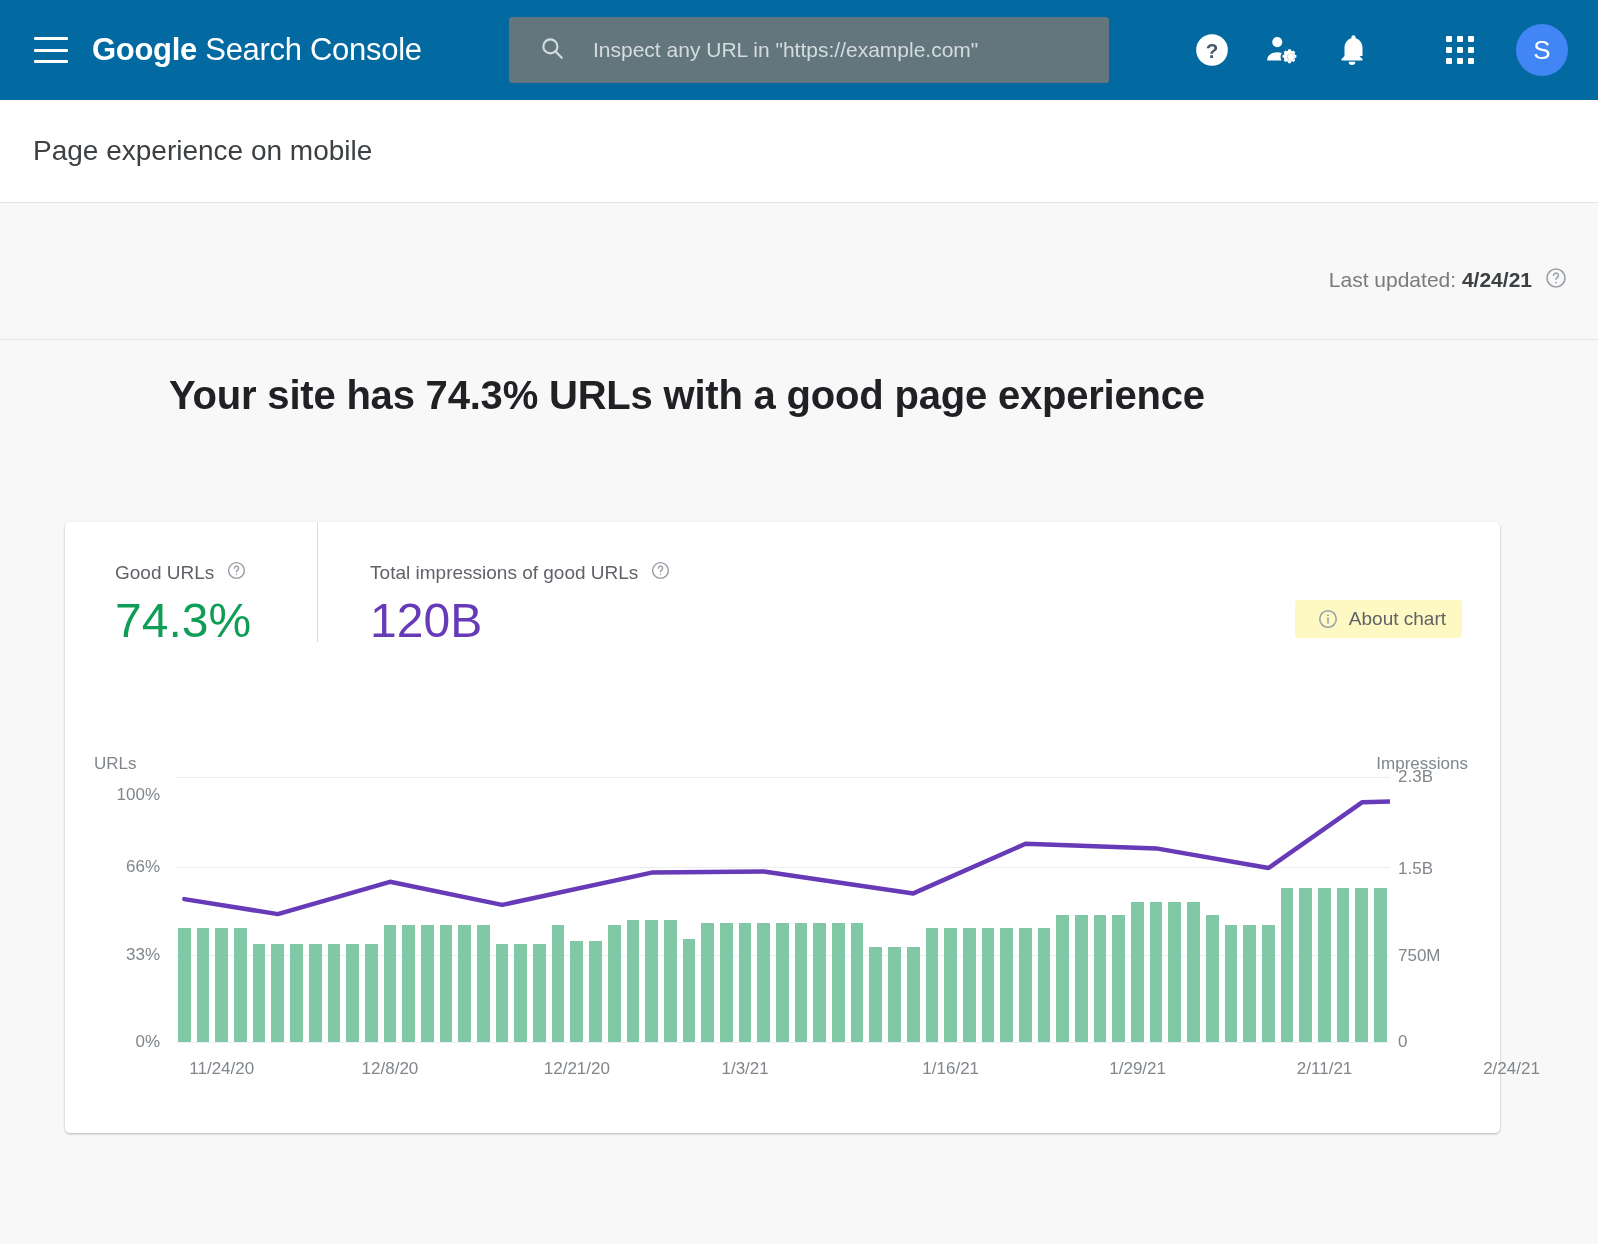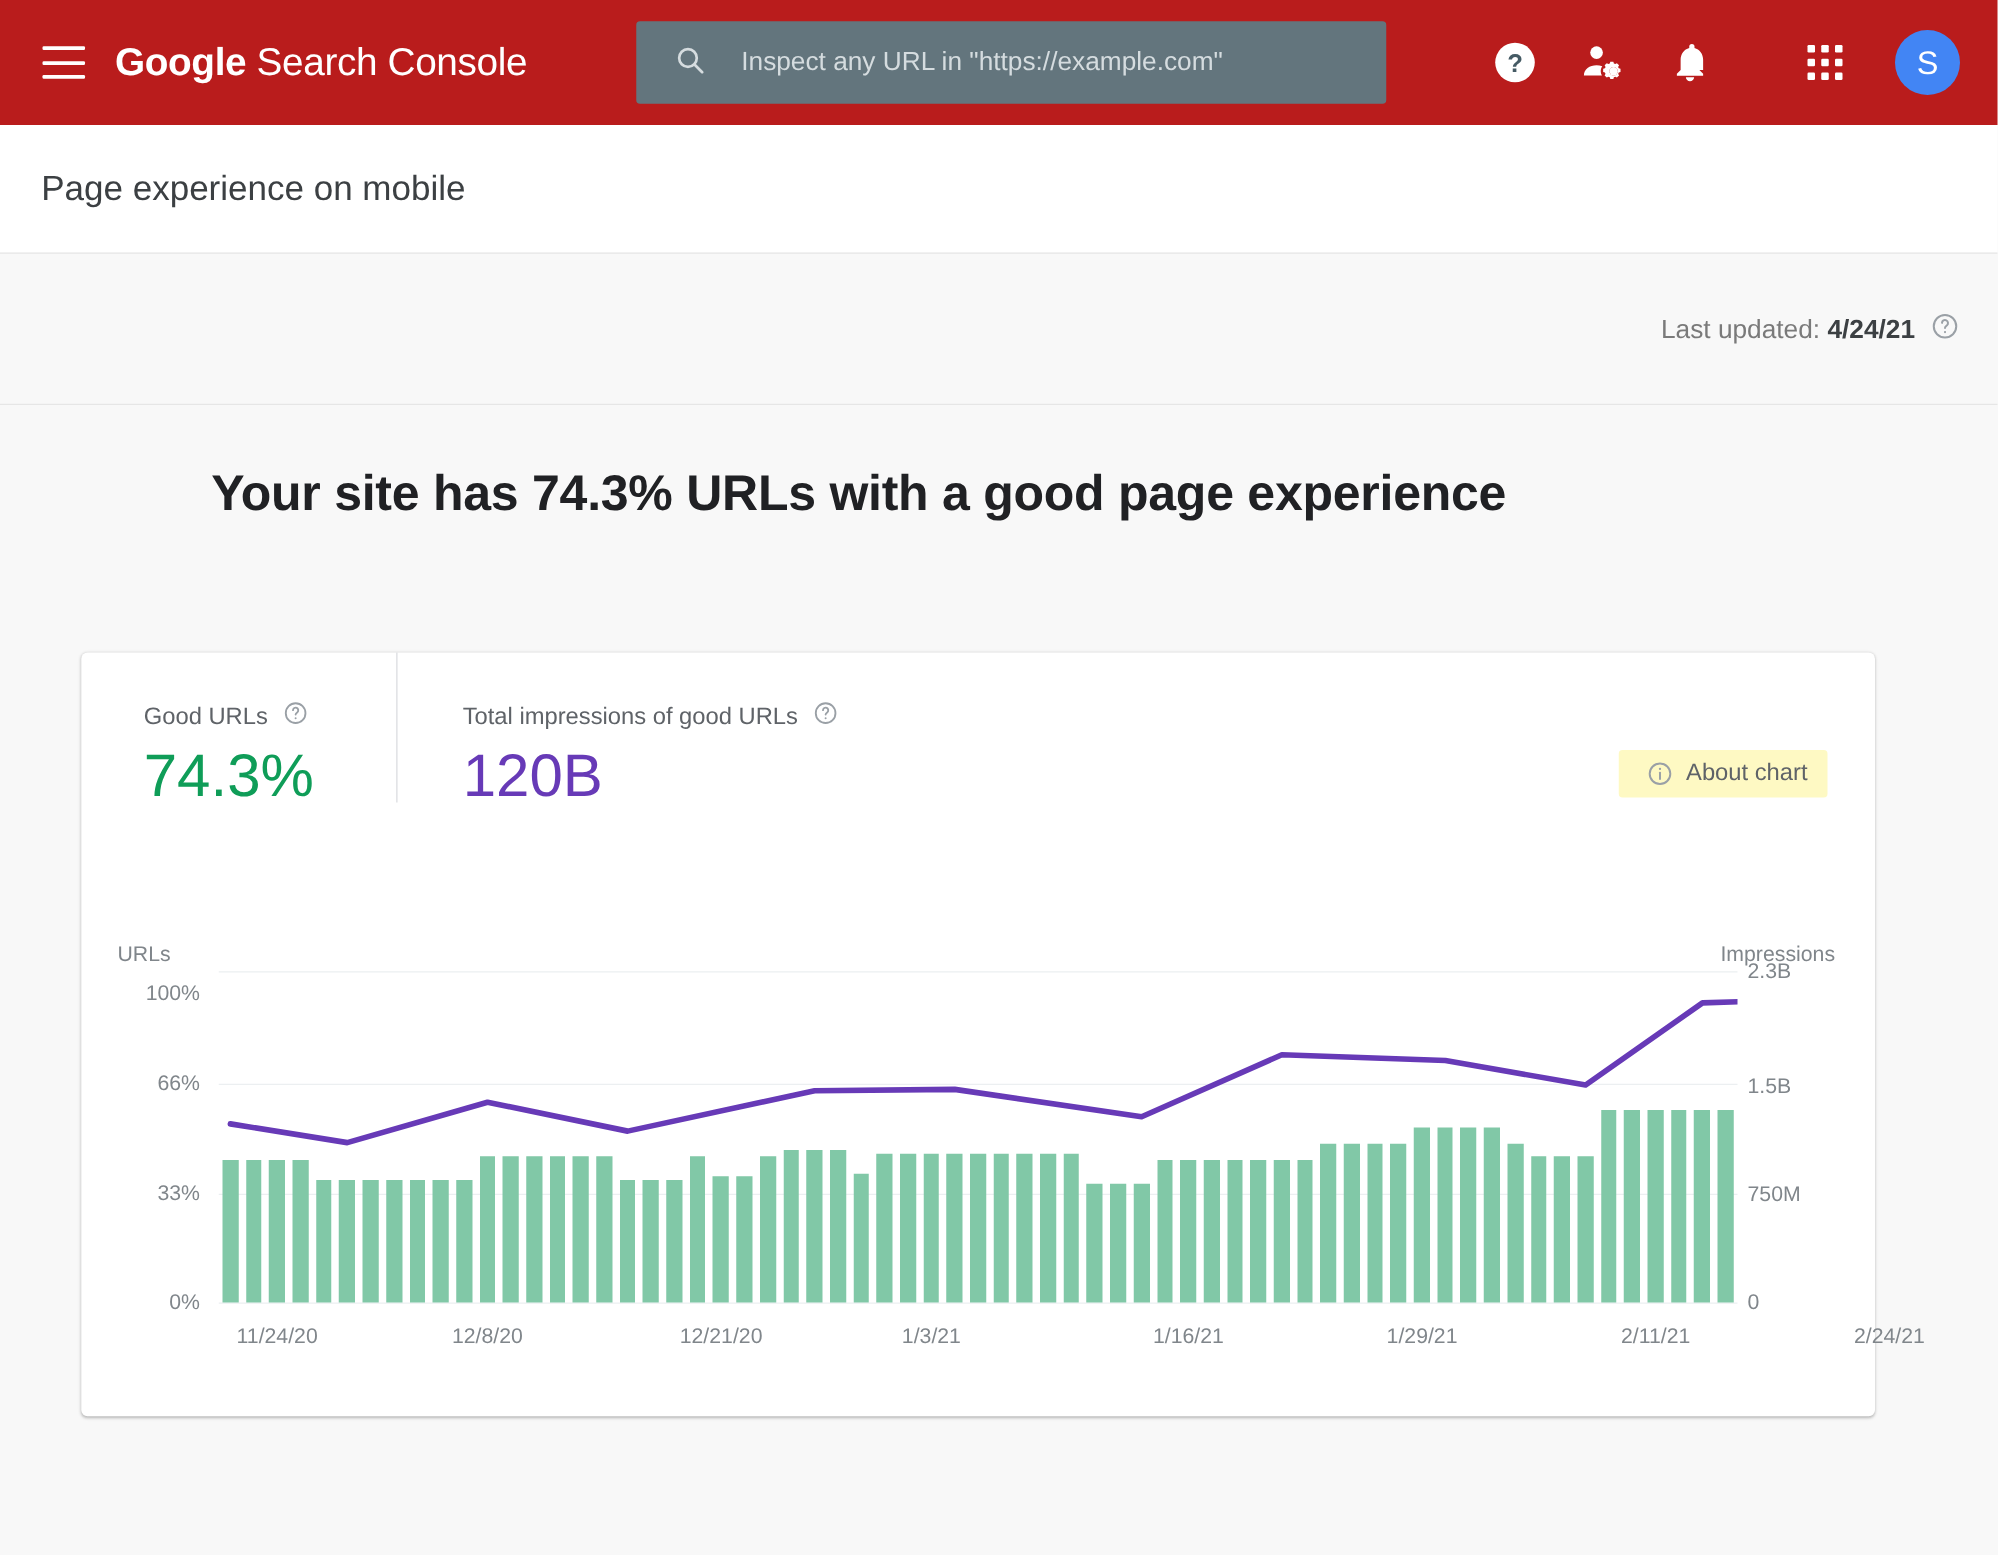--- a/index.html
+++ b/index.html
@@ -7,21 +7,21 @@
     width: 1598px; height: 1244px;
     background: #f8f8f8;
     font-family: "Liberation Sans", sans-serif;
     overflow: hidden;
   }
 
   
   .appbar {
     position: absolute; left: 0; top: 0;
     width: 1598px; height: 100px;
-    background: #b91c1c;
+    background: #0369a1;
     display: flex; align-items: center;
   }
   .hamburger {
     width: 34px; height: 26px; margin-left: 34px; margin-right: 24px;
     display: flex; flex-direction: column; justify-content: space-between;
     cursor: pointer;
   }
   .hamburger span { display: block; height: 3px; width: 100%; background: #fff; border-radius: 1px; }
   .brand {
     font-size: 31px; color: #ffffff; letter-spacing: -0.3px;
@@ -64,21 +64,21 @@
   .titlebar {
     position: absolute; left: 0; top: 100px;
     width: 1598px; height: 103px; background: #fff;
     border-bottom: 1px solid #e3e3e3;
     display: flex; align-items: center;
   }
   .page-title { margin-left: 33px; font-size: 28px; color: #3c4043; }
 
   
   .updatedbar {
-    position: absolute; left: 0; top: 204px;
+    position: absolute; left: 0; top: 220px;
     width: 1598px; height: 120px;
     background: #f8f8f8; border-bottom: 1px solid #e6e6e6;
     display: flex; align-items: center; justify-content: flex-end;
   }
   .updated-text { font-size: 21px; color: #7a7a7a; }
   .updated-text b { color: #3c4043; font-weight: 700; }
   .help-sm { margin: 0 30px 0 12px; }
 
   
   .headline {

